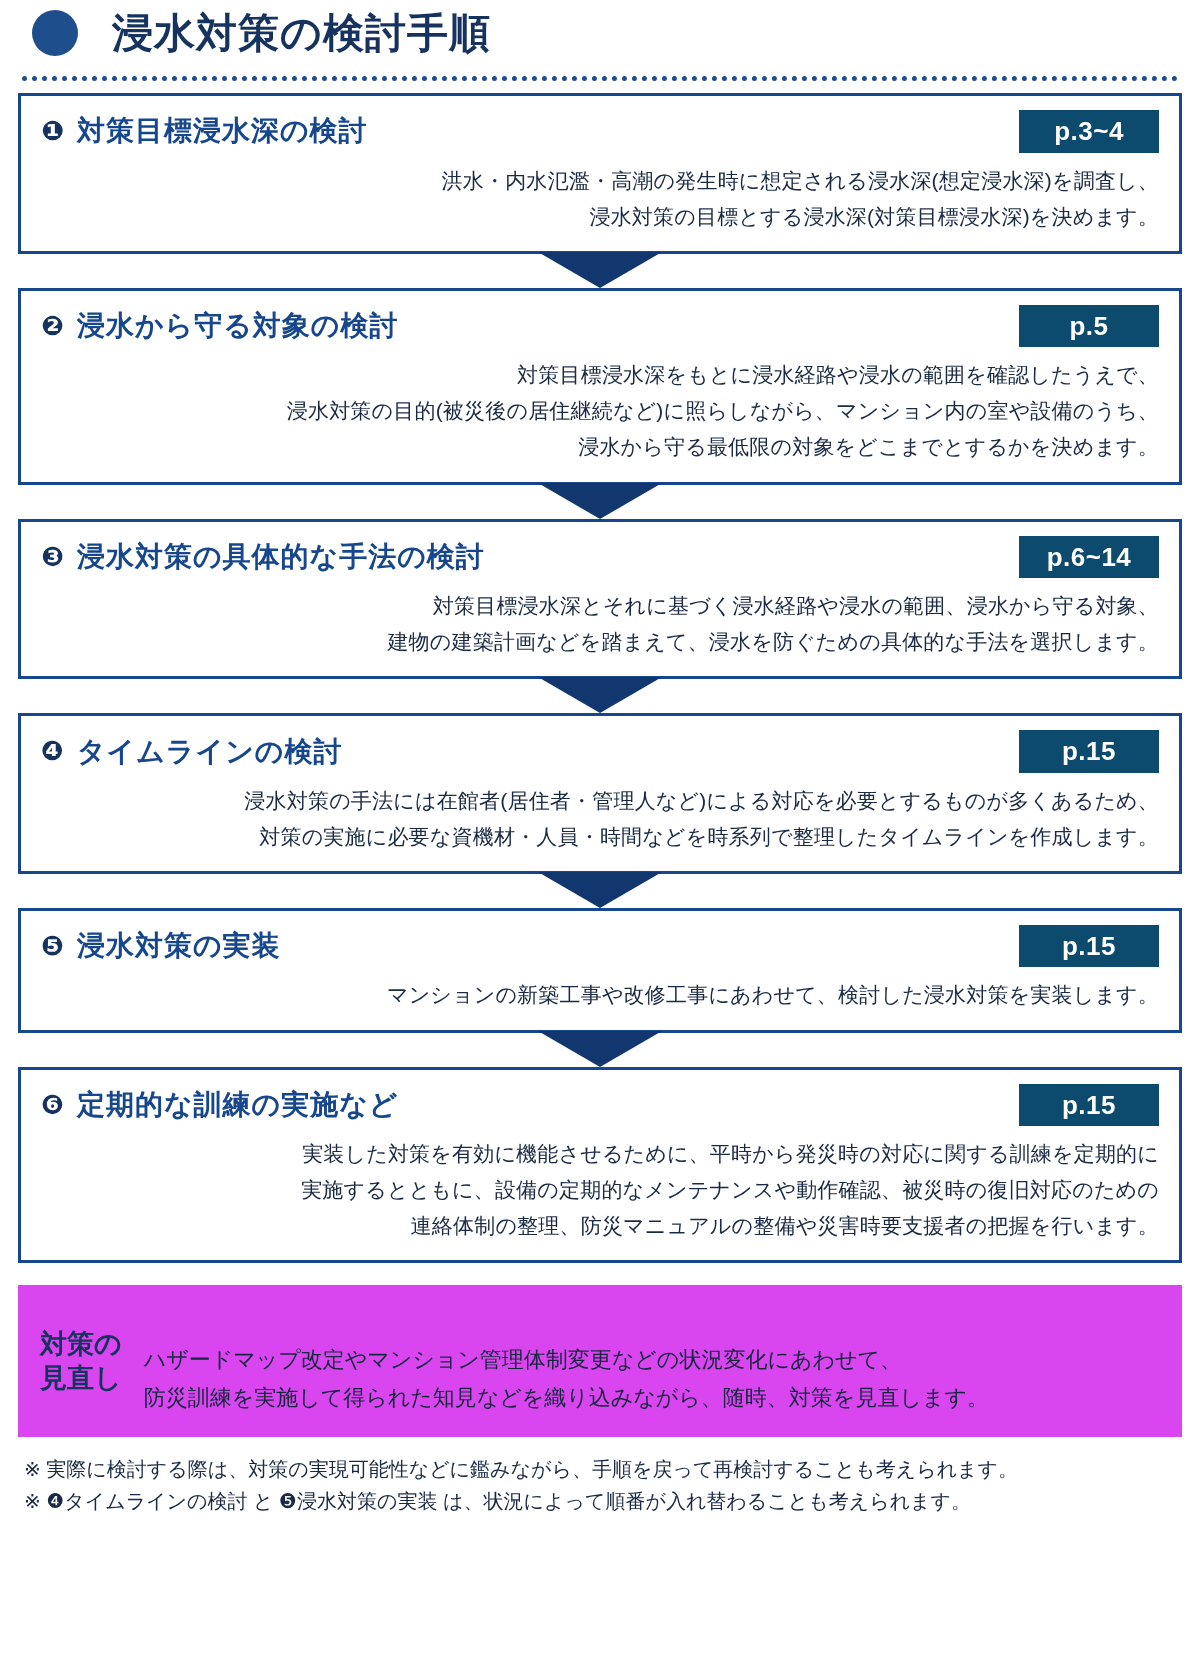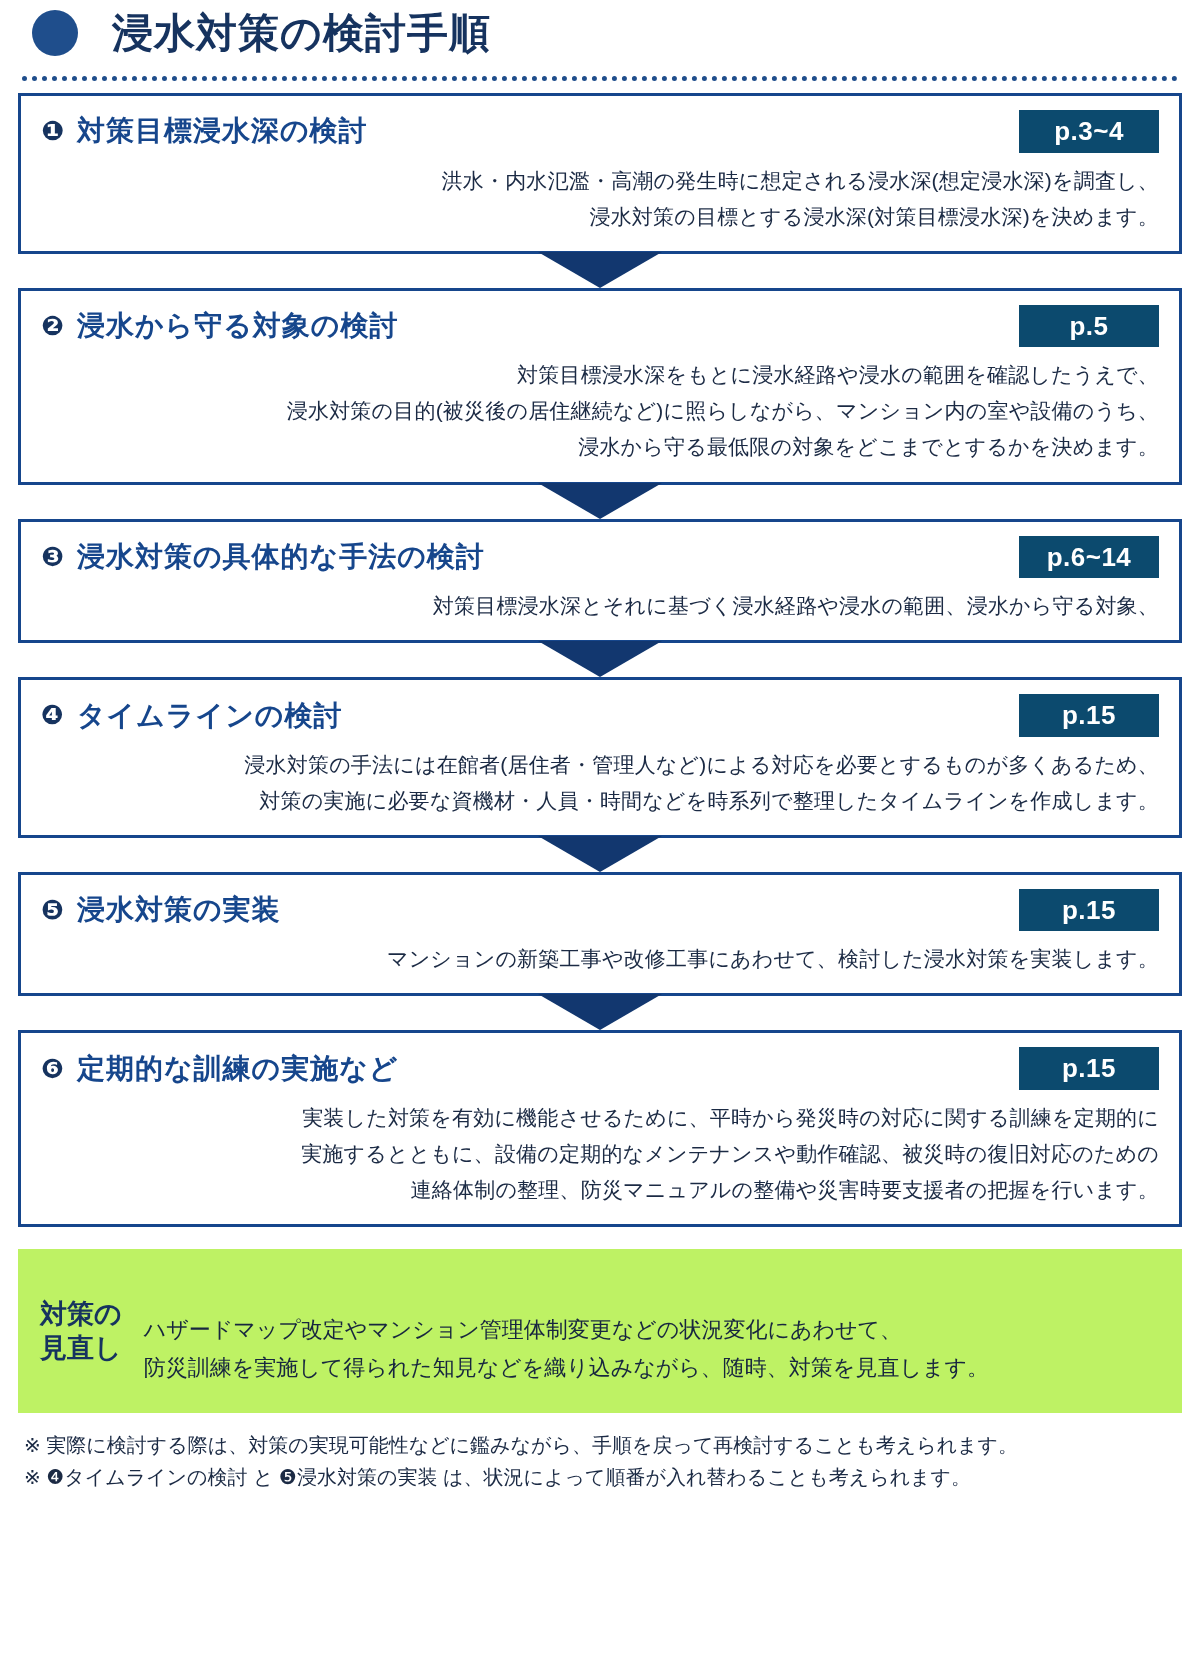--- a/index.html
+++ b/index.html
@@ -116,24 +116,24 @@
     width: 0;
     height: 0;
     border-left: 62px solid transparent;
     border-right: 62px solid transparent;
     border-top: 36px solid #12376f;
   }
 
   
   .review {
     margin-top: 22px;
-    background: #bef264;
-    display: flex;
-    align-items: center;
-    padding: 26px 22px;
+    background: #d946ef;
+    display: flex;
+    align-items: center;
+    padding: 20px 22px;
     gap: 22px;
   }
   .review-label {
     font-size: 27px;
     font-weight: bold;
     color: #16335f;
     line-height: 1.28;
     flex: 0 0 auto;
     white-space: nowrap;
   }
@@ -206,20 +206,21 @@
     <div class="step">
       <div class="step-head">
         <div class="step-title">
           <span class="step-num">❸</span>
           <span>浸水対策の具体的な手法の検討</span>
         </div>
         <div class="page-tag">p.6~14</div>
       </div>
       <div class="step-body">
         <div>対策目標浸水深とそれに基づく浸水経路や浸水の範囲、浸水から守る対象、</div>
+        <div>建物の建築計画などを踏まえて、浸水を防ぐための具体的な手法を選択します。</div>
       </div>
     </div>
 
     <div class="connector"></div>
 
     <div class="step">
       <div class="step-head">
         <div class="step-title">
           <span class="step-num">❹</span>
           <span>タイムラインの検討</span>

